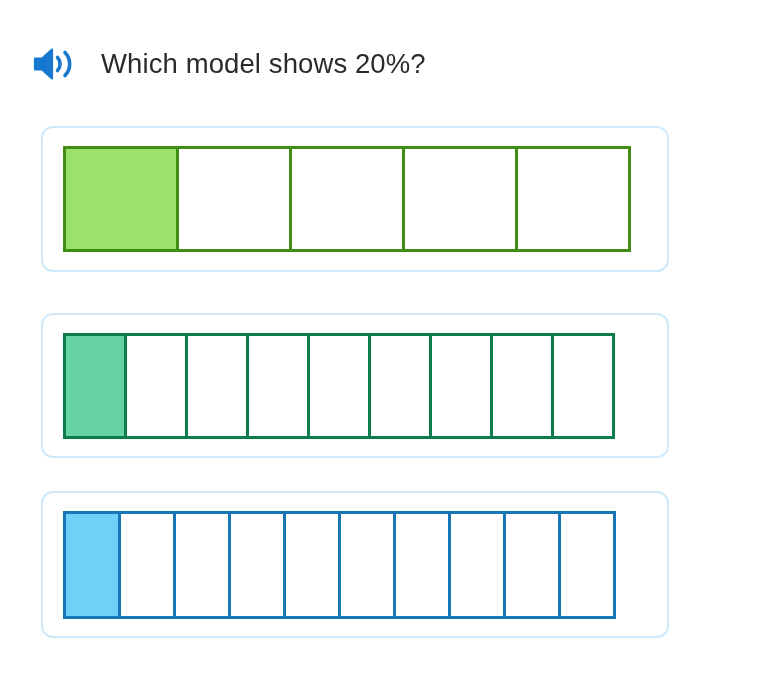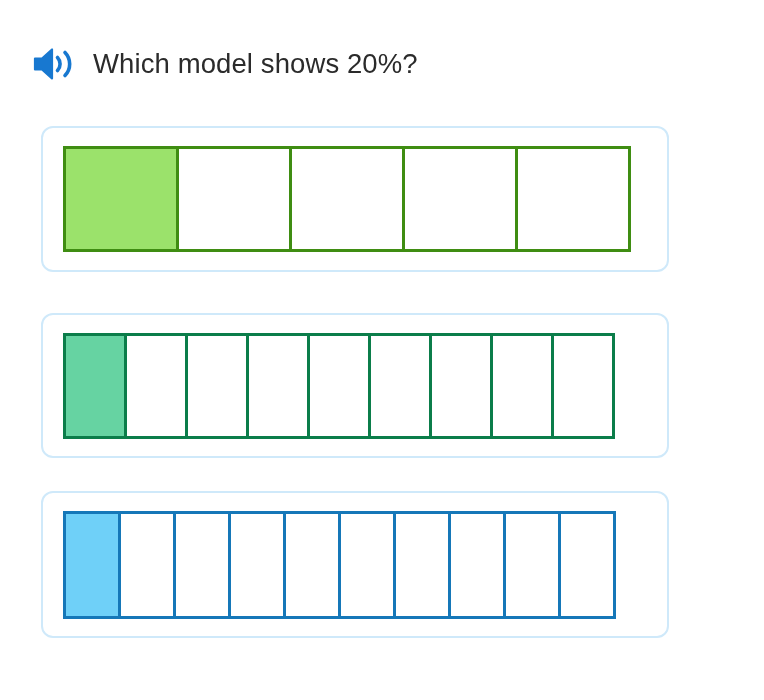--- a/index.html
+++ b/index.html
@@ -32,21 +32,21 @@
   .speaker-btn {
     width: 46px;
     height: 40px;
     display: flex;
     align-items: center;
     justify-content: center;
     flex: 0 0 auto;
   }
   .speaker-btn svg { display: block; }
   .question-text {
-    margin-left: 16px;
+    margin-left: 24px;
     font-size: 27.5px;
     color: #2b2b2b;
     letter-spacing: 0.1px;
     white-space: nowrap;
     text-align: center;
   }
 
   
   .card {
     position: absolute;

